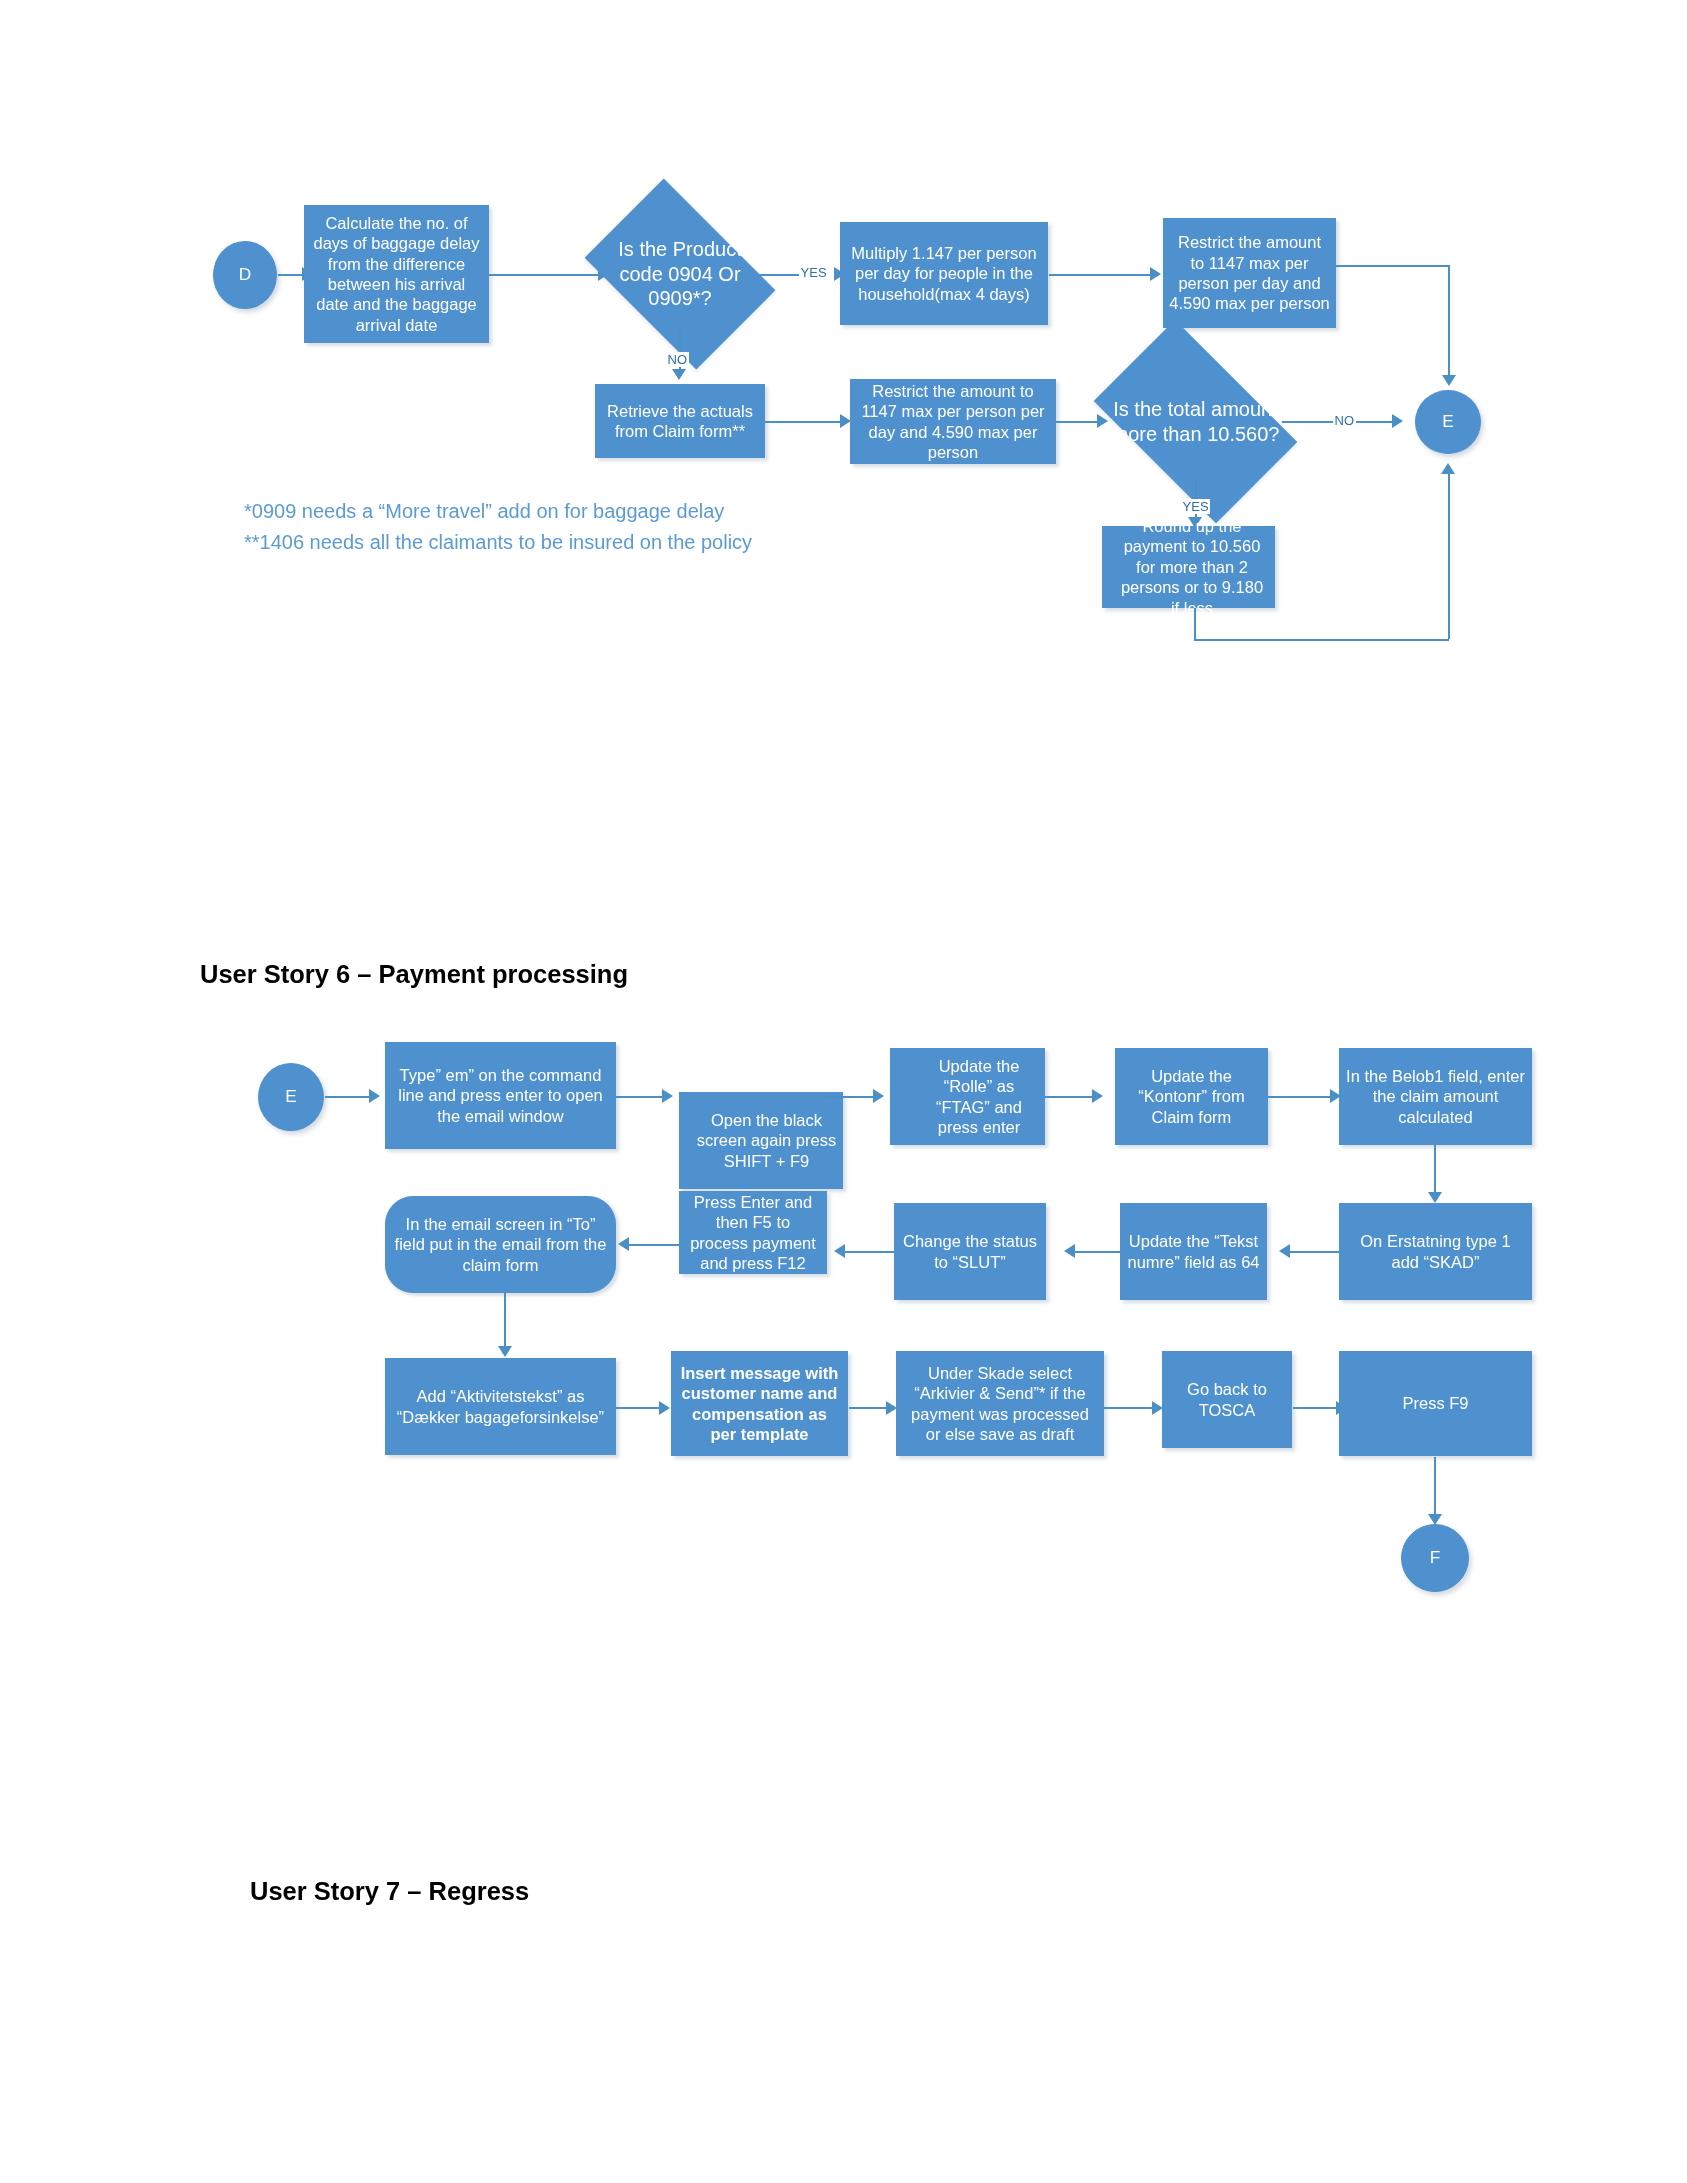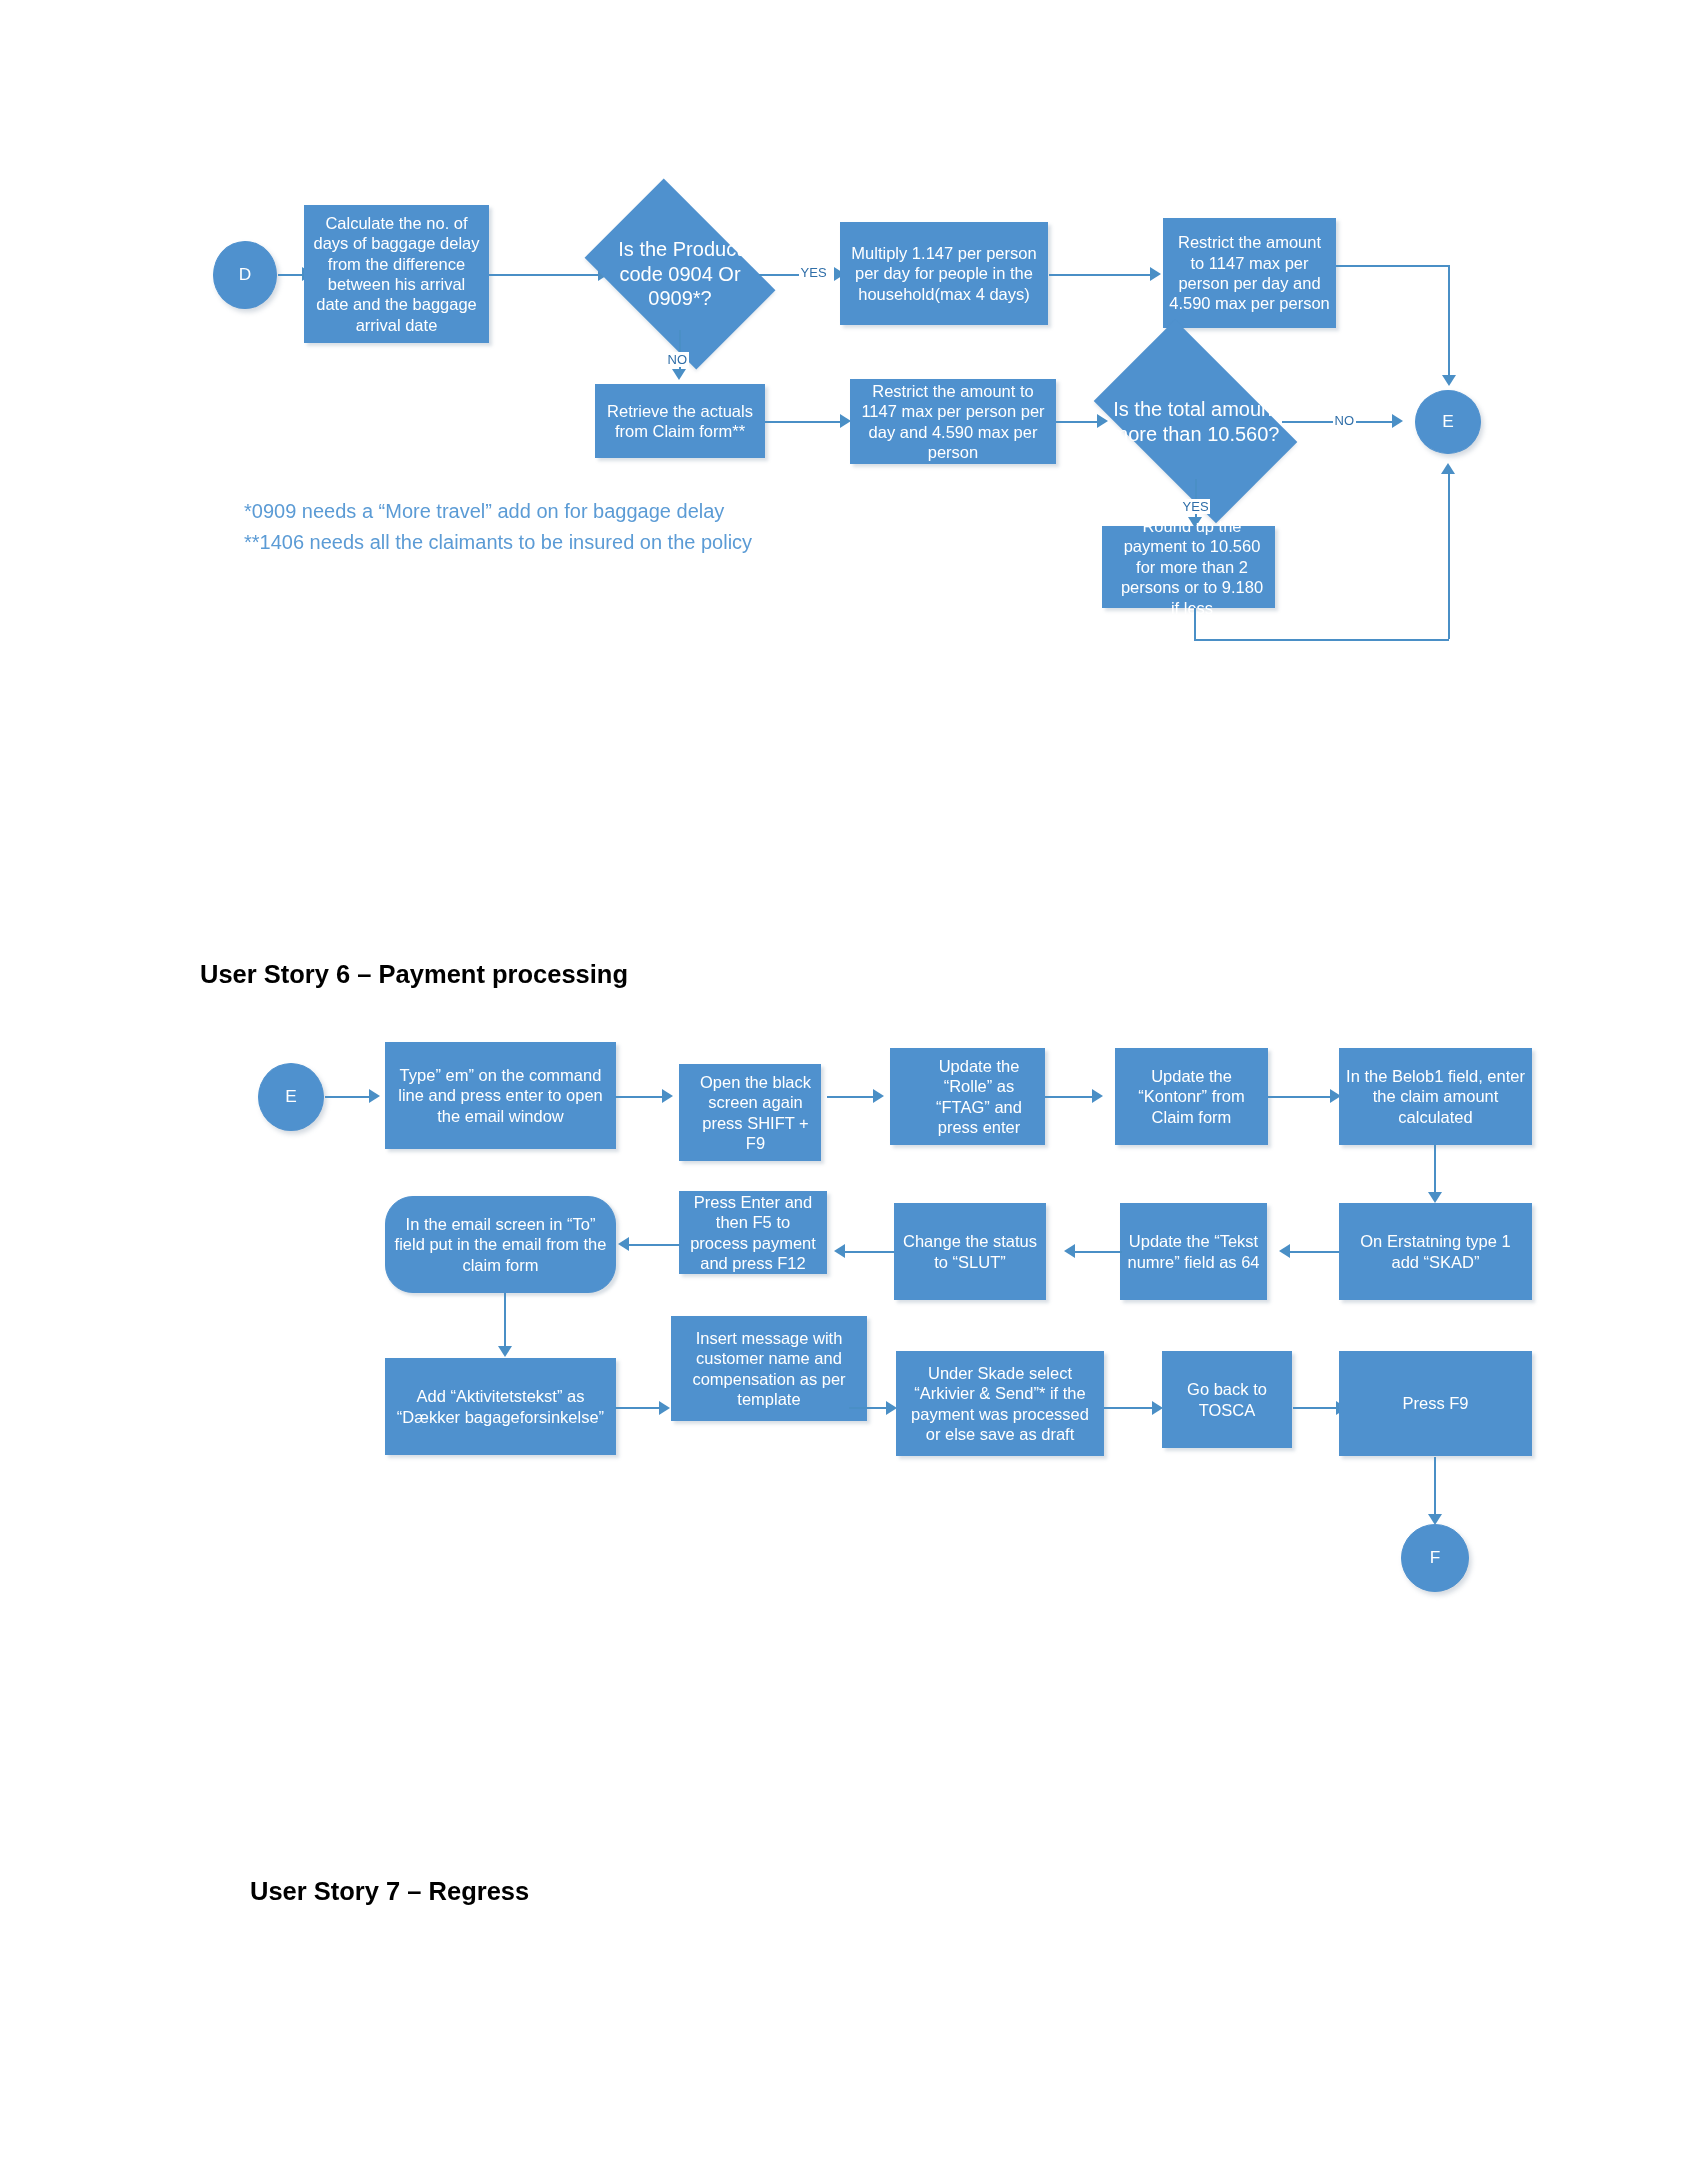--- a/index.html
+++ b/index.html
@@ -230,21 +230,21 @@
     <div class="ln h" style="left:325px; top:1096px; width:45px;"></div>
     <div class="arw right" style="left:369px; top:1089px;"></div>
 
     <div class="node rect" style="left:385px; top:1042px; width:231px; height:107px;">
       <span>Type” em” on the command line and press enter to open the email window</span>
     </div>
 
     <div class="ln h" style="left:615px; top:1096px; width:49px;"></div>
     <div class="arw right" style="left:662px; top:1089px;"></div>
 
-    <div class="node rect" style="left:679px; top:1064px; width:142px; height:97px;padding-left:16px;">
+    <div class="node rect" style="left:679px; top:1092px; width:164px; height:97px;padding-left:16px;">
       <span>Open the black screen again press SHIFT + F9</span>
     </div>
 
     <div class="ln h" style="left:827px; top:1096px; width:49px;"></div>
     <div class="arw right" style="left:873px; top:1089px;"></div>
 
     <div class="node rect" style="left:890px; top:1048px; width:155px; height:97px;padding-left:28px;">
       <span>Update the “Rolle” as “FTAG” and press enter</span>
     </div>
 
@@ -300,21 +300,21 @@
     <div class="ln v" style="left:504px; top:1293px; height:58px;"></div>
     <div class="arw down" style="left:498px; top:1346px;"></div>
 
     <div class="node rect" style="left:385px; top:1358px; width:231px; height:97px;">
       <span>Add “Aktivitetstekst” as “Dækker bagageforsinkelse”</span>
     </div>
 
     <div class="ln h" style="left:615px; top:1407px; width:45px;"></div>
     <div class="arw right" style="left:659px; top:1401px;"></div>
 
-    <div class="node rect" style="left:671px; top:1316px; width:196px; height:105px;">
+    <div class="node rect" style="left:671px; top:1351px; width:177px; height:105px;font-weight:bold;">
       <span>Insert message with customer name and compensation as per template</span>
     </div>
 
     <div class="ln h" style="left:849px; top:1407px; width:41px;"></div>
     <div class="arw right" style="left:886px; top:1401px;"></div>
 
     <div class="node rect" style="left:896px; top:1351px; width:208px; height:105px;">
       <span>Under Skade select “Arkivier &amp; Send”* if the payment was processed or else save as draft</span>
     </div>
 

